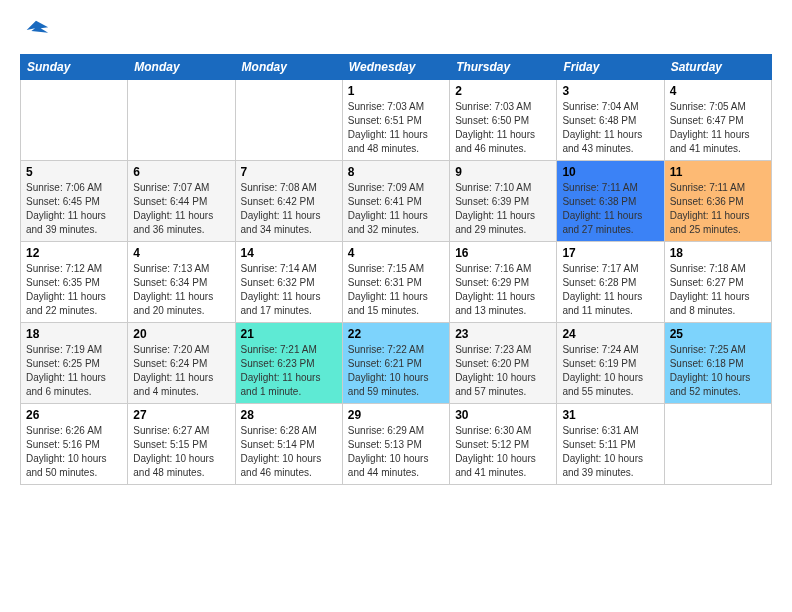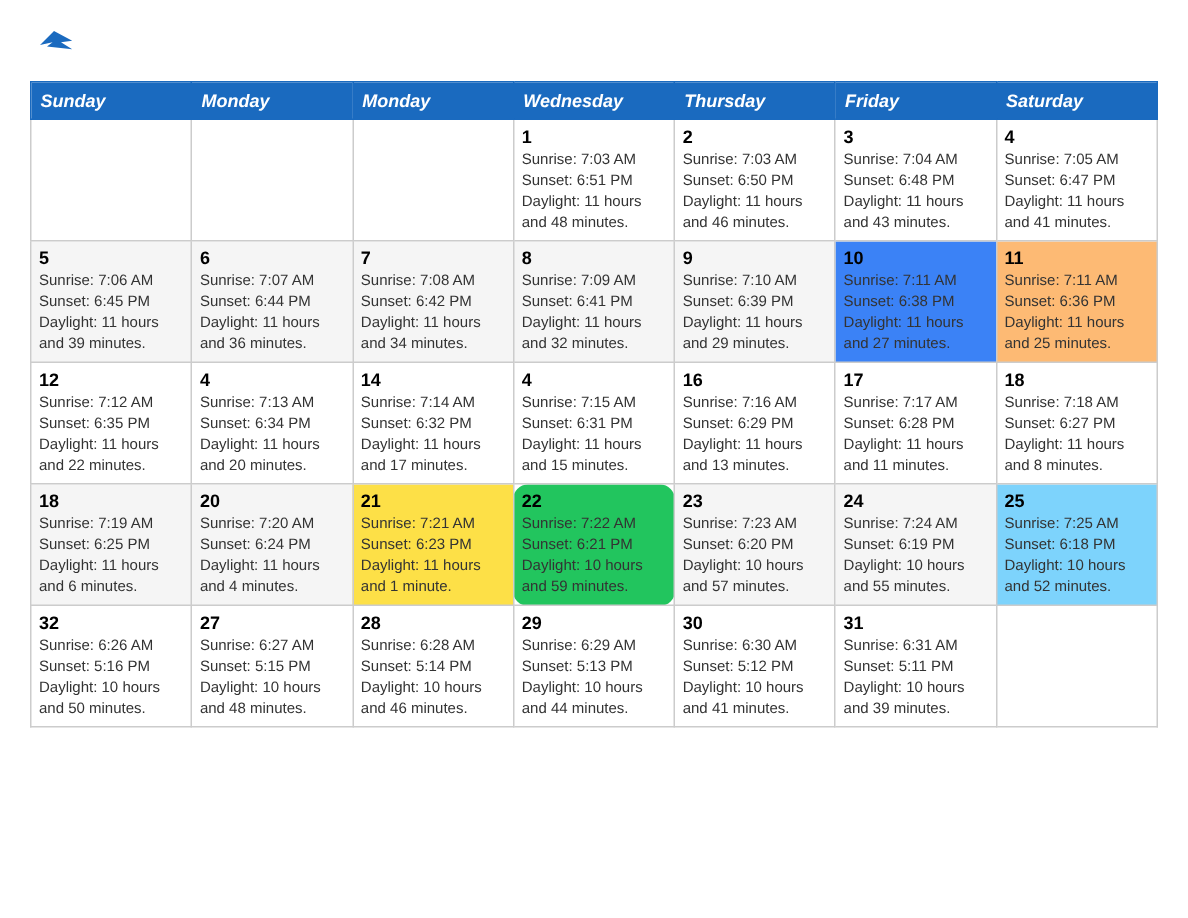--- a/index.html
+++ b/index.html
@@ -201,44 +201,44 @@
         </tr>
         <tr>
           <td style="background-color: rgb(245, 245, 245);">
             <div class="day-number">18</div>
             <div class="day-info">Sunrise: 7:19 AM<br>Sunset: 6:25 PM<br>Daylight: 11 hours<br>and 6 minutes.</div>
           </td>
           <td style="background-color: rgb(245, 245, 245);">
             <div class="day-number">20</div>
             <div class="day-info">Sunrise: 7:20 AM<br>Sunset: 6:24 PM<br>Daylight: 11 hours<br>and 4 minutes.</div>
           </td>
-          <td style="background-color: #fde047;">
+          <td style="background-color: #5eead4;">
             <div class="day-number">21</div>
             <div class="day-info">Sunrise: 7:21 AM<br>Sunset: 6:23 PM<br>Daylight: 11 hours<br>and 1 minute.</div>
           </td>
-          <td style="background-color: #22c55e; border-radius: 10px;">
+          <td style="background-color: #7dd3fc;">
             <div class="day-number">22</div>
             <div class="day-info">Sunrise: 7:22 AM<br>Sunset: 6:21 PM<br>Daylight: 10 hours<br>and 59 minutes.</div>
           </td>
           <td style="background-color: rgb(245, 245, 245); margin-top: 28px;">
             <div class="day-number">23</div>
             <div class="day-info">Sunrise: 7:23 AM<br>Sunset: 6:20 PM<br>Daylight: 10 hours<br>and 57 minutes.</div>
           </td>
           <td style="background-color: rgb(245, 245, 245); margin-left: 10px;">
             <div class="day-number">24</div>
             <div class="day-info">Sunrise: 7:24 AM<br>Sunset: 6:19 PM<br>Daylight: 10 hours<br>and 55 minutes.</div>
           </td>
           <td style="background-color: #7dd3fc;">
             <div class="day-number">25</div>
             <div class="day-info">Sunrise: 7:25 AM<br>Sunset: 6:18 PM<br>Daylight: 10 hours<br>and 52 minutes.</div>
           </td>
         </tr>
         <tr>
           <td>
-            <div class="day-number">32</div>
+            <div class="day-number">26</div>
             <div class="day-info">Sunrise: 6:26 AM<br>Sunset: 5:16 PM<br>Daylight: 10 hours<br>and 50 minutes.</div>
           </td>
           <td>
             <div class="day-number">27</div>
             <div class="day-info">Sunrise: 6:27 AM<br>Sunset: 5:15 PM<br>Daylight: 10 hours<br>and 48 minutes.</div>
           </td>
           <td>
             <div class="day-number">28</div>
             <div class="day-info">Sunrise: 6:28 AM<br>Sunset: 5:14 PM<br>Daylight: 10 hours<br>and 46 minutes.</div>
           </td>

